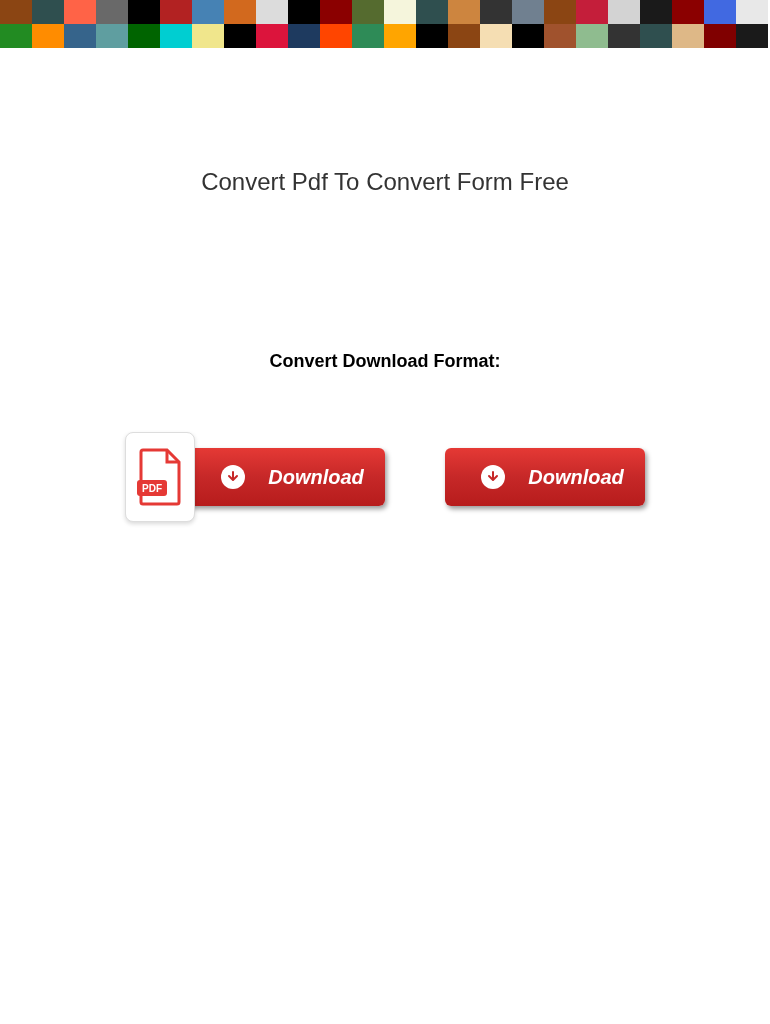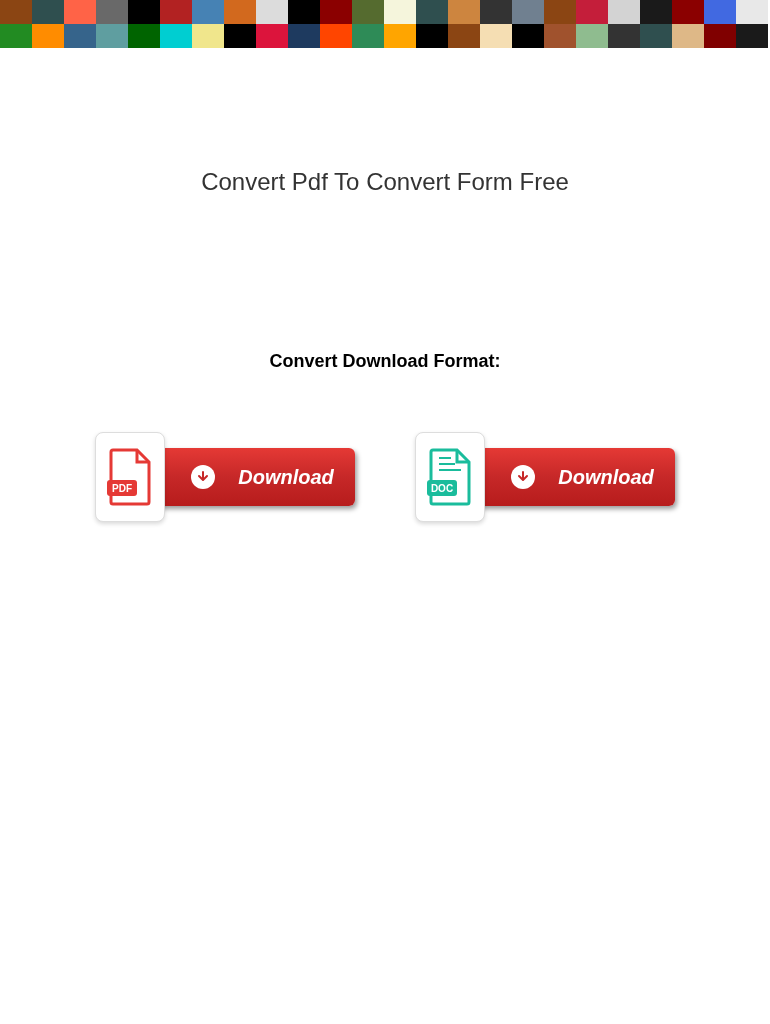--- a/index.html
+++ b/index.html
@@ -163,31 +163,20 @@
       <div class="dl-arrow-circle">
         <svg width="12" height="12" viewBox="0 0 12 12">
             <path d="M6 1 L6 8 M2 5 L6 9 L10 5" stroke="#c62828" stroke-width="2" fill="none" stroke-linecap="round" stroke-linejoin="round"></path>
           </svg>
       </div>
       <span>Download</span>
     </div>
   </div>
 
   <div class="download-option">
-    <div class="file-icon-box">
-      <svg width="46" height="58" viewBox="0 0 46 58">
-        <path d="M6 2 L30 2 L42 14 L42 54 Q42 56 40 56 L6 56 Q4 56 4 54 L4 4 Q4 2 6 2 Z" fill="none" stroke="#1abc9c" stroke-width="3"></path>
-        <path d="M30 2 L30 14 L42 14" fill="none" stroke="#1abc9c" stroke-width="3"></path>
-        <line x1="12" y1="10" x2="24" y2="10" stroke="#1abc9c" stroke-width="2"></line>
-        <line x1="12" y1="16" x2="28" y2="16" stroke="#1abc9c" stroke-width="2"></line>
-        <line x1="12" y1="22" x2="34" y2="22" stroke="#1abc9c" stroke-width="2"></line>
-        <rect x="0" y="32" width="30" height="16" rx="3" fill="#1abc9c"></rect>
-        <text x="15" y="44" font-size="10" font-weight="bold" fill="#fff" text-anchor="middle" font-family="Arial">DOC</text>
-      </svg>
-    </div>
     <div class="dl-button">
       <div class="dl-arrow-circle">
         <svg width="12" height="12" viewBox="0 0 12 12">
             <path d="M6 1 L6 8 M2 5 L6 9 L10 5" stroke="#c62828" stroke-width="2" fill="none" stroke-linecap="round" stroke-linejoin="round"></path>
           </svg>
       </div>
       <span>Download</span>
     </div>
   </div>
 

